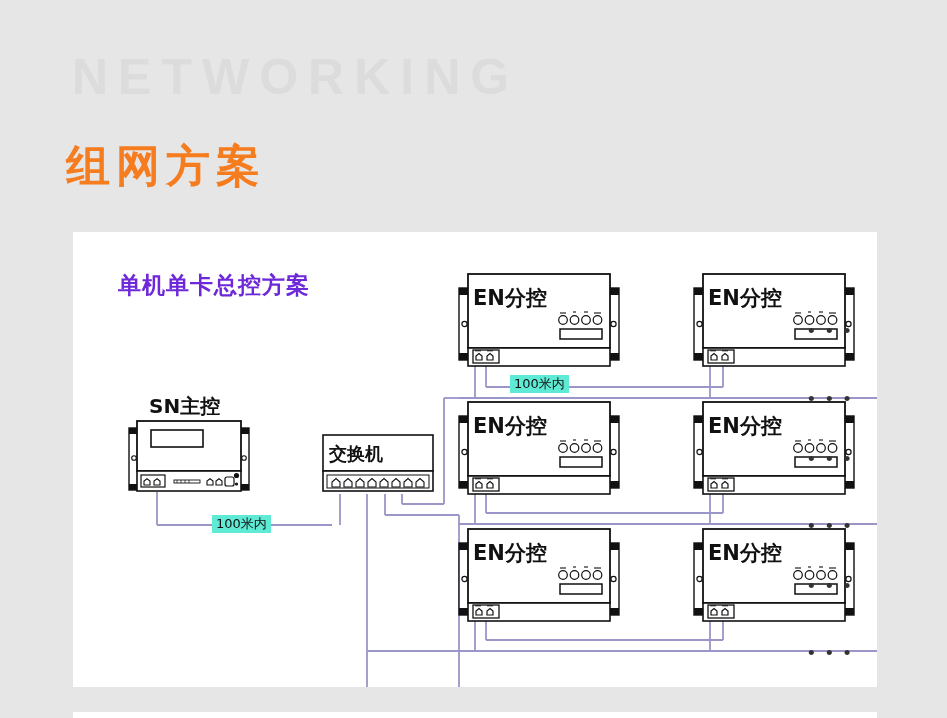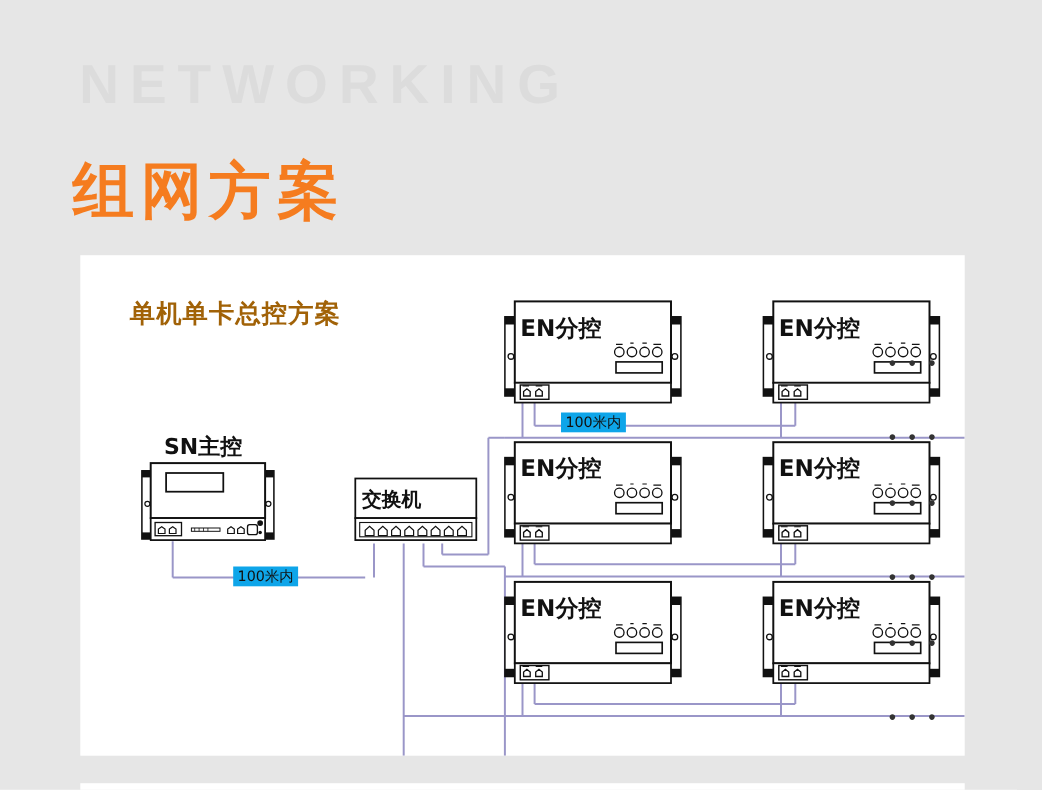--- a/index.html
+++ b/index.html
@@ -9,43 +9,43 @@
     font-family:"Liberation Sans","DejaVu Sans",sans-serif;
     overflow:hidden;position:relative;
   }
   .ghost-block{position:absolute;left:72px;top:50px;width:600px;height:120px;pointer-events:none;}
   .ghost-line{
     color:#dcdcdc;font-weight:bold;font-size:50px;letter-spacing:10px;
     line-height:54px;white-space:nowrap;
   }
   .main-title{
     position:absolute;left:66px;top:137px;
-    font-size:56px;font-weight:bold;color:#f57c1f;
+    font-size:44px;font-weight:bold;color:#f57c1f;
     letter-spacing:6px;white-space:nowrap;
     font-family:"DejaVu Sans","Liberation Sans",sans-serif;
   }
   .panel{
     position:absolute;left:73px;top:232px;width:804px;height:455px;
     background:#ffffff;
   }
   .panel2{
     position:absolute;left:73px;top:712px;width:804px;height:6px;background:#ffffff;
   }
   .section-title{
     position:absolute;left:45px;top:38px;
-    font-size:23px;font-weight:bold;color:#a16207;letter-spacing:1px;
+    font-size:23px;font-weight:bold;color:#6d28d9;letter-spacing:1px;
     font-family:"DejaVu Sans","Liberation Sans",sans-serif;
   }
   .dev-label{
     position:absolute;font-weight:bold;color:#111;white-space:nowrap;
     font-family:"DejaVu Sans","Liberation Sans",sans-serif;
   }
   .sn-label{font-size:20px;}
   .wire-label{
-    position:absolute;font-size:13px;color:#111;background:#0ea5e9;padding:0 4px;
+    position:absolute;font-size:13px;color:#111;background:#5eead4;padding:0 4px;
     white-space:nowrap;font-family:"DejaVu Sans","Liberation Sans",sans-serif;
   }
   .ell{
     position:absolute;font-size:19px;color:#333;letter-spacing:3px;
     font-family:"Liberation Sans",sans-serif;line-height:1;
   }
   svg.diagram{position:absolute;left:0;top:0;}
   .en-text{font-family:"DejaVu Sans","Liberation Sans",sans-serif;font-weight:bold;font-size:21px;fill:#111;}
 </style>
 </head>

